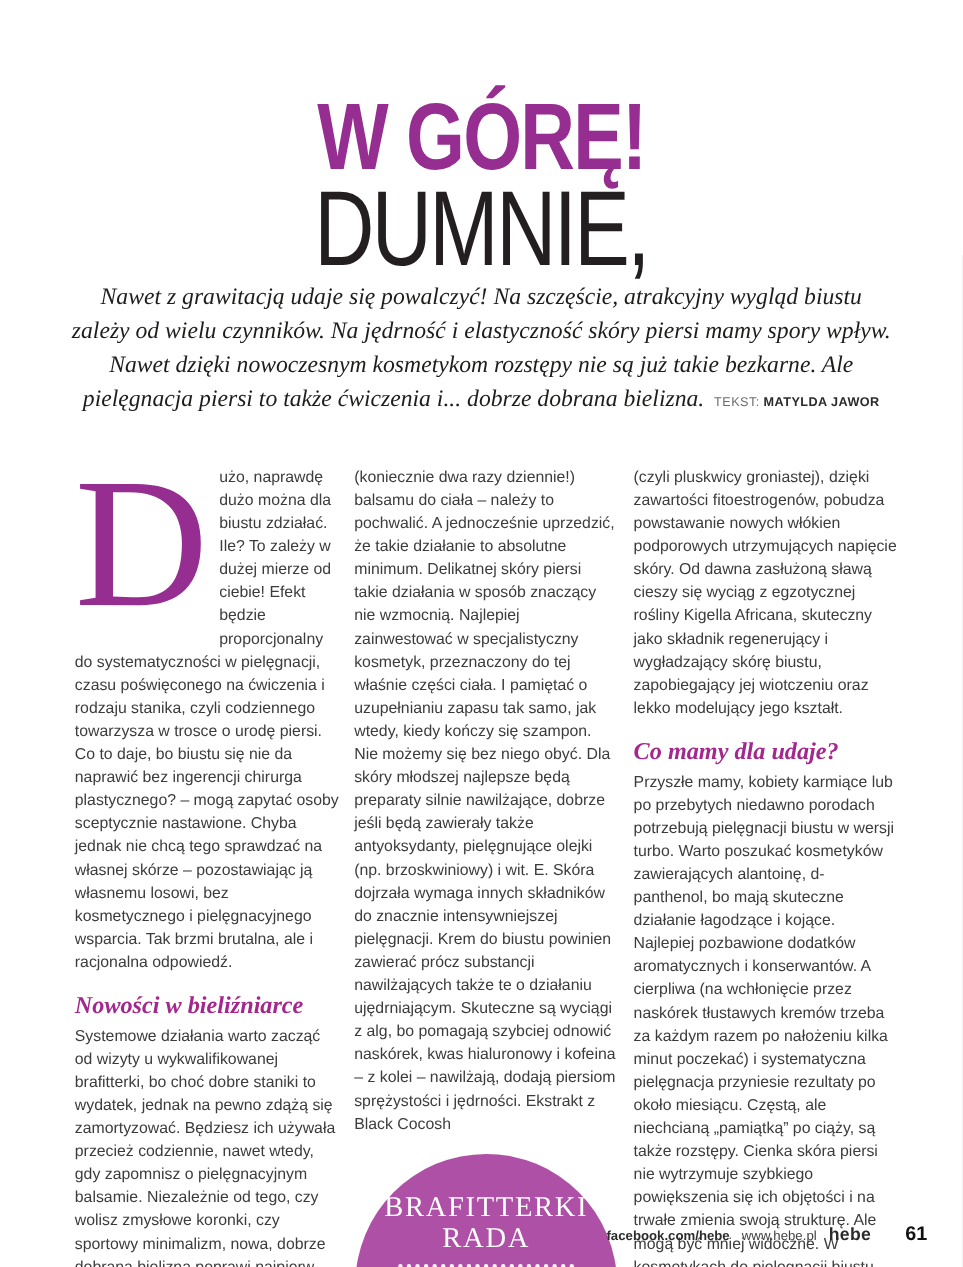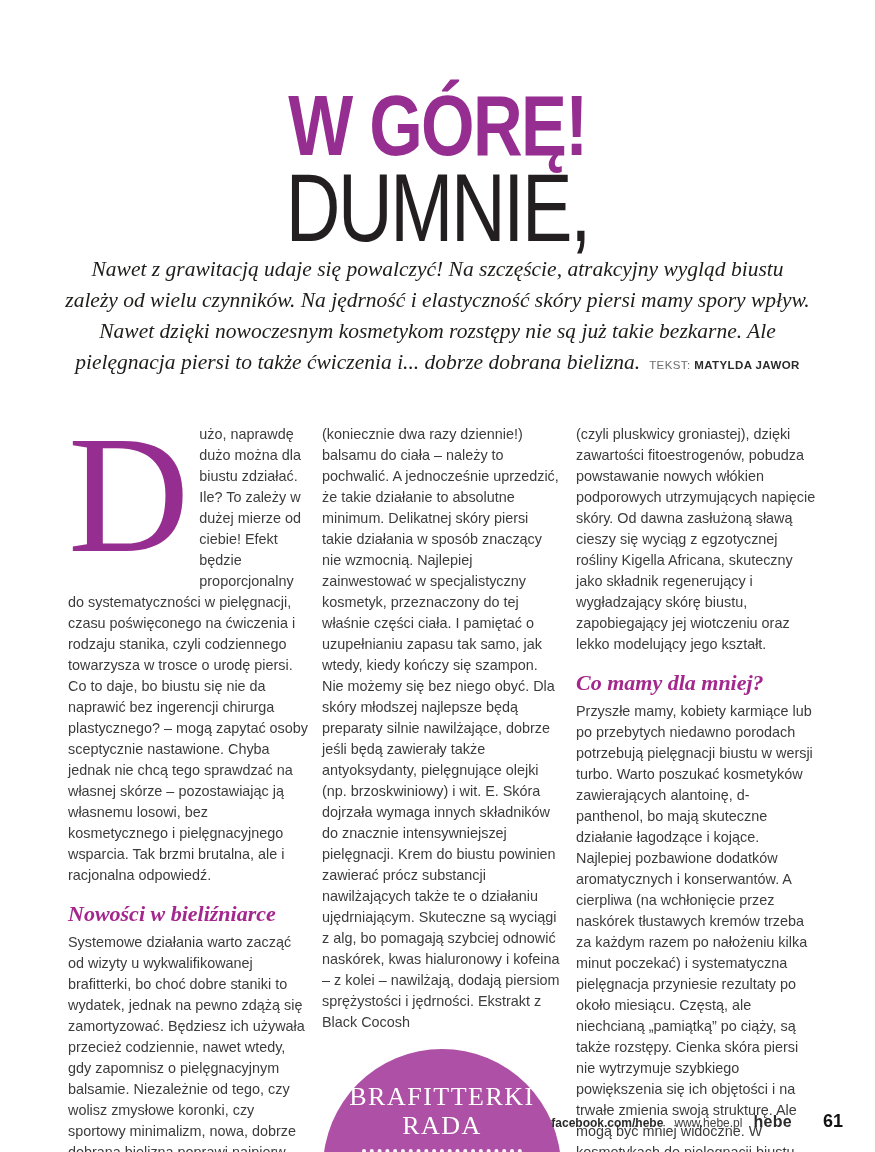--- a/index.html
+++ b/index.html
@@ -142,21 +142,21 @@
           <div>BRAFITTERKI</div>
           <div>RADA</div>
         </div>
         <div class="badge-dots"></div>
 
       </div>
     </div>
 
     <div class="col">
       <p>(czyli pluskwicy groniastej), dzięki zawartości fitoestrogenów, pobudza powstawanie nowych włókien podporowych utrzymujących napięcie skóry. Od dawna zasłużoną sławą cieszy się wyciąg z egzotycznej rośliny Kigella Africana, skuteczny jako składnik regenerujący i wygładzający skórę biustu, zapobiegający jej wiotczeniu oraz lekko modelujący jego kształt.</p>
-      <h3 class="sec-heading">Co mamy dla mniej?</h3>
+      <h3 class="sec-heading">Co mamy dla udaje?</h3>
       <p>
         <span>Przyszłe mamy, kobiety karmiące lub po przebytych niedawno porodach potrzebują pielęgnacji biustu w wersji turbo. Warto poszukać kosmetyków zawierających alantoinę, d-panthenol, bo mają skuteczne działanie łagodzące i kojące. Najlepiej pozbawione dodatków aromatycznych i konserwantów. A cierpliwa (na wchłonięcie przez naskórek tłustawych kremów trzeba za każdym razem po nałożeniu kilka minut poczekać) i systematyczna pielęgnacja przyniesie rezultaty po około miesiącu. Częstą, ale niechcianą „pamiątką” po ciąży, są także rozstępy. Cienka skóra piersi nie wytrzymuje szybkiego powiększenia się ich objętości i na trwałe zmienia swoją strukturę. Ale mogą być mniej widoczne. W kosmetykach do pielęgnacji biustu należy szukać składników poprawiających mikrokrążenie i elastyczność skóry. Do tych o potwierdzonej skuteczności należy wyciąg z żeń-szenia i wąkrotki azjatyckiej. Warto ich używać także wtedy, kiedy na skutek przyjmowanych leków czy schorzeń</span>
       </p>
     </div>
 
   </div>
 
   <div class="footer">
     <span class="footer-fb">facebook.com/hebe</span>
     <span class="footer-web">www.hebe.pl</span>

